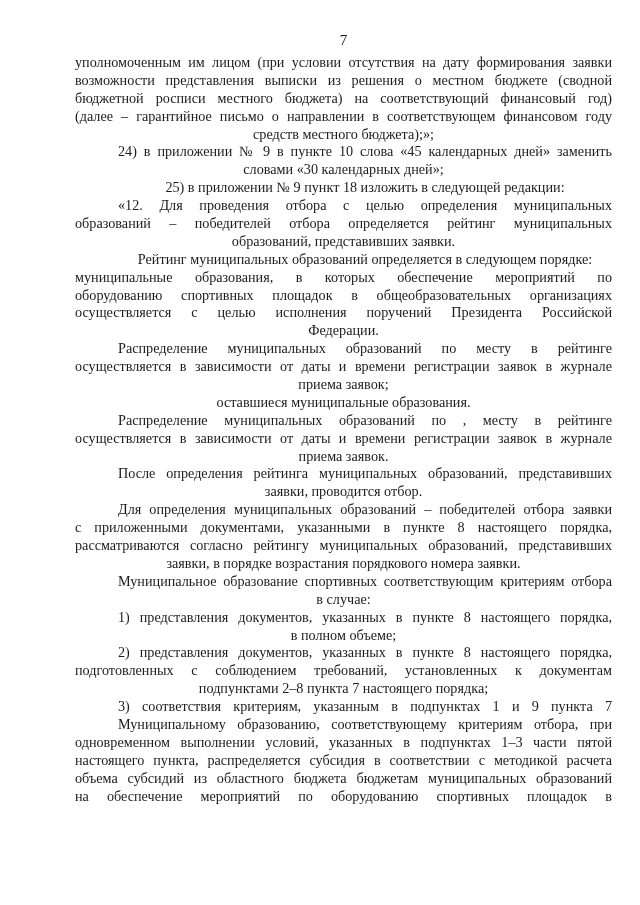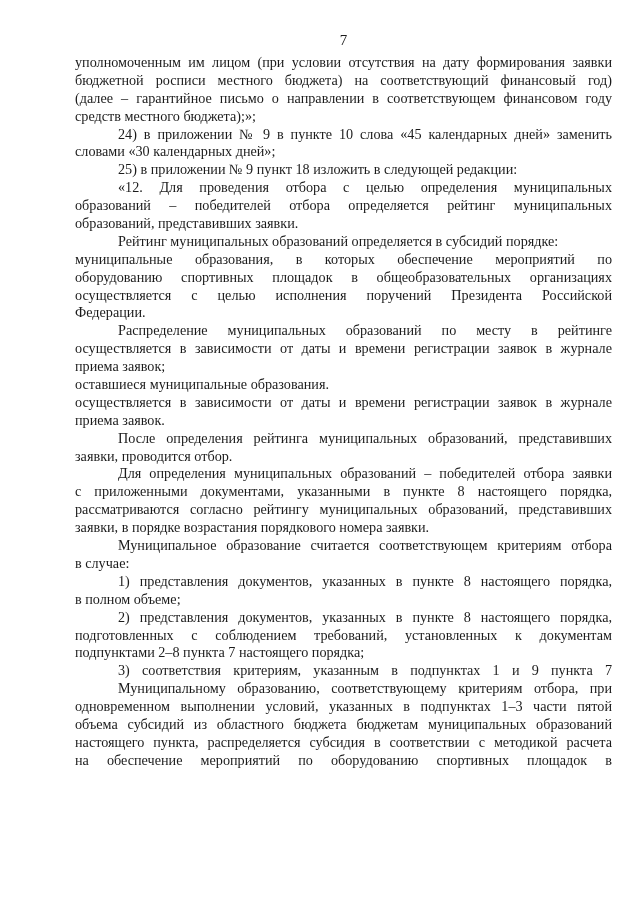--- a/index.html
+++ b/index.html
@@ -33,104 +33,106 @@
     font-size: 14.2px;
   }
   .para {
     margin: 0;
     padding: 0;
   }
   .line {
     height: 17.9px;
     line-height: 17.9px;
     white-space: nowrap;
-    text-align: left;
+    text-align: center;
   }
   .line.j {
     text-align: justify;
     text-align-last: justify;
     text-justify: inter-word;
     font-family: Liberation Serif, serif;
   }
   .line.first {
     padding-left: 43px;
   }
 </style>
 </head>
 <body>
 
 <div class="page">
   <div class="page-number">7</div>
   <div class="doc-body" id="doc-body">
       <div class="para">
         <div class="line j">уполномоченным им лицом (при условии отсутствия на дату формирования заявки</div>
+        <div class="line j">возможности представления выписки из решения о местном бюджете (сводной</div>
         <div class="line j">бюджетной росписи местного бюджета) на соответствующий финансовый год)</div>
         <div class="line j">(далее – гарантийное письмо о направлении в соответствующем финансовом году</div>
         <div class="line">средств местного бюджета);»;</div>
       </div>
       <div class="para">
         <div class="line j first">24) в приложении № 9 в пункте 10 слова «45 календарных дней» заменить</div>
         <div class="line">словами «30 календарных дней»;</div>
       </div>
       <div class="para">
         <div class="line first">25) в приложении № 9 пункт 18 изложить в следующей редакции:</div>
       </div>
       <div class="para">
         <div class="line j first">«12. Для проведения отбора с целью определения муниципальных</div>
         <div class="line j">образований – победителей отбора определяется рейтинг муниципальных</div>
         <div class="line">образований, представивших заявки.</div>
       </div>
       <div class="para">
-        <div class="line first">Рейтинг муниципальных образований определяется в субсидий порядке:</div>
+        <div class="line first">Рейтинг муниципальных образований определяется в следующем порядке:</div>
       </div>
       <div class="para">
         <div class="line j">муниципальные образования, в которых обеспечение мероприятий по</div>
         <div class="line j">оборудованию спортивных площадок в общеобразовательных организациях</div>
         <div class="line j">осуществляется с целью исполнения поручений Президента Российской</div>
         <div class="line">Федерации.</div>
       </div>
       <div class="para">
         <div class="line j first">Распределение муниципальных образований по месту в рейтинге</div>
         <div class="line j">осуществляется в зависимости от даты и времени регистрации заявок в журнале</div>
         <div class="line">приема заявок;</div>
       </div>
       <div class="para">
         <div class="line">оставшиеся муниципальные образования.</div>
       </div>
       <div class="para">
+        <div class="line j first">Распределение муниципальных образований по , месту в рейтинге</div>
         <div class="line j">осуществляется в зависимости от даты и времени регистрации заявок в журнале</div>
         <div class="line">приема заявок.</div>
       </div>
       <div class="para">
         <div class="line j first">После определения рейтинга муниципальных образований, представивших</div>
         <div class="line">заявки, проводится отбор.</div>
       </div>
       <div class="para">
         <div class="line j first">Для определения муниципальных образований – победителей отбора заявки</div>
         <div class="line j">с приложенными документами, указанными в пункте 8 настоящего порядка,</div>
         <div class="line j">рассматриваются согласно рейтингу муниципальных образований, представивших</div>
         <div class="line">заявки, в порядке возрастания порядкового номера заявки.</div>
       </div>
       <div class="para">
-        <div class="line j first">Муниципальное образование считается соответствующем критериям отбора</div>
+        <div class="line j first">Муниципальное образование спортивных соответствующим критериям отбора</div>
         <div class="line">в случае:</div>
       </div>
       <div class="para">
         <div class="line j first">1) представления документов, указанных в пункте 8 настоящего порядка,</div>
         <div class="line">в полном объеме;</div>
       </div>
       <div class="para">
         <div class="line j first">2) представления документов, указанных в пункте 8 настоящего порядка,</div>
         <div class="line j">подготовленных с соблюдением требований, установленных к документам</div>
         <div class="line">подпунктами 2–8 пункта 7 настоящего порядка;</div>
       </div>
       <div class="para">
         <div class="line j first">3) соответствия критериям, указанным в подпунктах 1 и 9 пункта 7</div>
       </div>
       <div class="para">
         <div class="line j first">Муниципальному образованию, соответствующему критериям отбора, при</div>
         <div class="line j">одновременном выполнении условий, указанных в подпунктах 1–3 части пятой</div>
+        <div class="line j">настоящего пункта, распределяется субсидия в соответствии с методикой расчета</div>
         <div class="line j">объема субсидий из областного бюджета бюджетам муниципальных образований</div>
-        <div class="line j">настоящего пункта, распределяется субсидия в соответствии с методикой расчета</div>
         <div class="line j">на обеспечение мероприятий по оборудованию спортивных площадок в</div>
       </div>
     </div>
 </div>
 
 </body></html>

